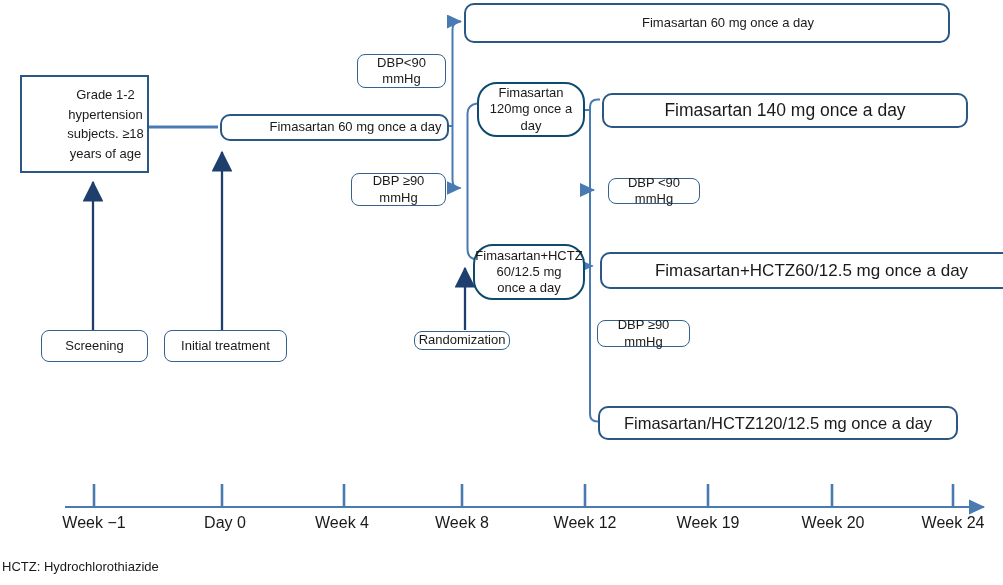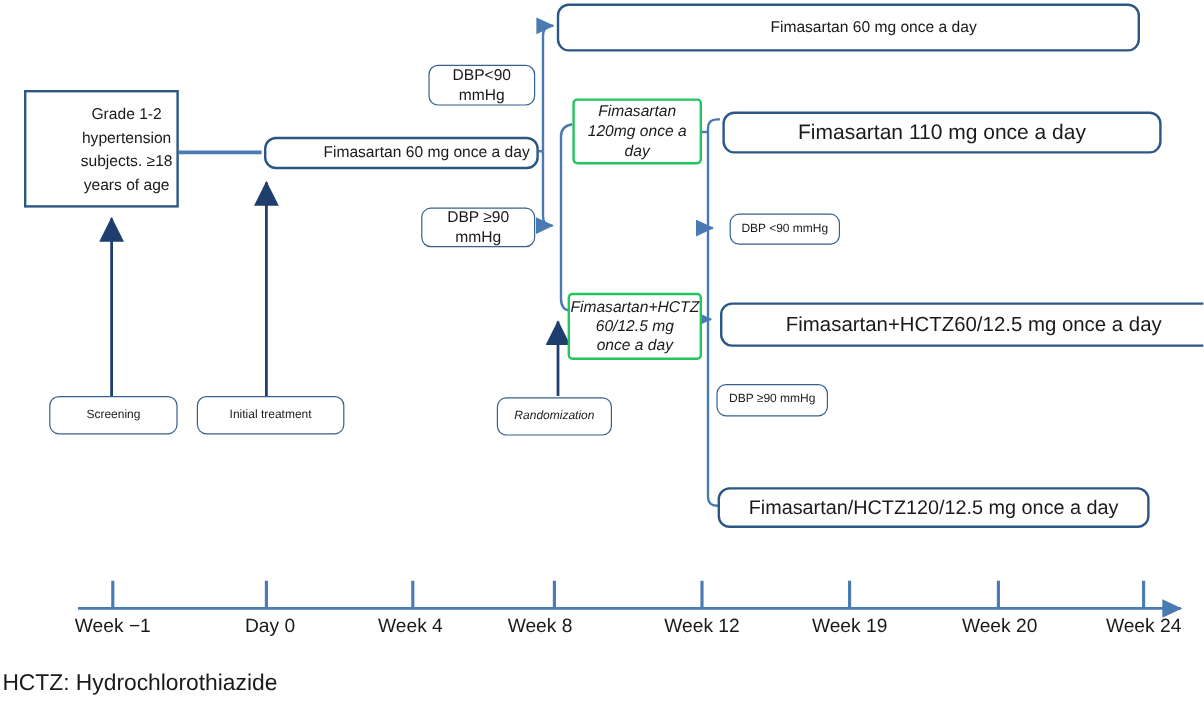--- a/index.html
+++ b/index.html
@@ -4,29 +4,29 @@
 <style>
   html,body{margin:0;padding:0;background:#fff;}
   #figure{position:relative;width:1003px;height:585px;background:#ffffff;
           font-family:"Liberation Sans",sans-serif;color:#1a1a1a;overflow:hidden;}
   .box{position:absolute;box-sizing:border-box;background:#ffffff;
        display:flex;align-items:center;justify-content:center;text-align:center;
        line-height:1.25;}
   .rounded{border:2px solid #2b5784;border-radius:10px;}
   .square{border:2.5px solid #2b5784;border-radius:0;}
   .thin{border:1.5px solid #35618f;border-radius:8px;}
-  .small-arm{border:2px solid #22c55e;border-radius:4px;font-style:italic;}
+  .small-arm{border:2px solid #0c4a6e;border-radius:20px;}
   .multiline{white-space:pre-line;}
   .big-text{font-size:17.5px;}
   .mid-text{font-size:13px;padding-left:42px;}
   .sm-text{font-size:13px;}
-  .xs-text{font-size:10px;}
+  .xs-text{font-size:13px;}
   .tl-label{position:absolute;transform:translateX(-50%);top:514px;
             font-size:16px;white-space:nowrap;}
-  #footnote{position:absolute;left:2px;top:559px;font-size:19px;}
+  #footnote{position:absolute;left:2px;top:559px;font-size:13px;}
   svg.connectors{position:absolute;left:0;top:0;width:1003px;height:585px;}
 </style>
 </head>
 <body>
 
 <div id="figure">
 
   <svg class="connectors" viewBox="0 0 1003 585" xmlns="http://www.w3.org/2000/svg">
     <defs>
       <marker id="aSteel" orient="auto" markerWidth="8" markerHeight="8" refX="7" refY="3.5">
@@ -71,32 +71,32 @@
 
   <div class="box small-arm sm-text multiline" style="left:477px;top:82px;width:108px;height:55px;">Fimasartan
 120mg once a day</div>
   <div class="box small-arm sm-text multiline" style="left:473px;top:244px;width:112px;height:56px;">Fimasartan+HCTZ
 60/12.5 mg
 once a day</div>
 
   <div class="box thin xs-text" style="left:608px;top:178px;width:92px;height:26px;">DBP &lt;90 mmHg</div>
   <div class="box thin xs-text" style="left:597px;top:320px;width:93px;height:27px;">DBP ≥90 mmHg</div>
 
-  <div class="box rounded big-text" style="left:602px;top:93px;width:366px;height:35px;">Fimasartan 110 mg once a day</div>
+  <div class="box rounded big-text" style="left:602px;top:93px;width:366px;height:35px;">Fimasartan 140 mg once a day</div>
   <div class="box rounded big-text" style="left:600px;top:252px;width:423px;height:37px;font-size:17px;">Fimasartan+HCTZ60/12.5 mg once a day</div>
   <div class="box rounded big-text" style="left:598px;top:406px;width:360px;height:34px;font-size:16.5px;">Fimasartan/HCTZ120/12.5 mg once a day</div>
 
   <div class="box thin xs-text" style="left:41px;top:330px;width:107px;height:32px;">Screening</div>
   <div class="box thin xs-text" style="left:164px;top:330px;width:123px;height:32px;">Initial treatment</div>
-  <div class="box thin xs-text" style="left:414px;top:331px;width:96px;height:32px;font-style:italic;">Randomization</div>
+  <div class="box thin xs-text" style="left:414px;top:331px;width:96px;height:19px;">Randomization</div>
 
   <span class="tl-label" style="left:94px;">Week −1</span>
   <span class="tl-label" style="left:225px;">Day 0</span>
   <span class="tl-label" style="left:342px;">Week 4</span>
-  <span class="tl-label" style="left:450px;">Week 8</span>
+  <span class="tl-label" style="left:462px;">Week 8</span>
   <span class="tl-label" style="left:585px;">Week 12</span>
   <span class="tl-label" style="left:708px;">Week 19</span>
   <span class="tl-label" style="left:833px;">Week 20</span>
   <span class="tl-label" style="left:953px;">Week 24</span>
 
   <div id="footnote">HCTZ: Hydrochlorothiazide</div>
 
 </div>
 
 </body></html>

